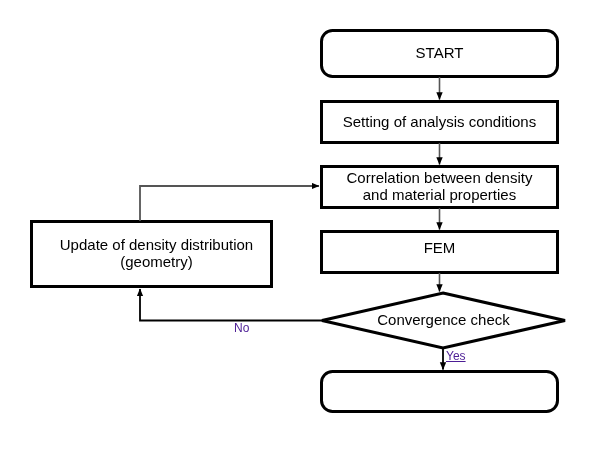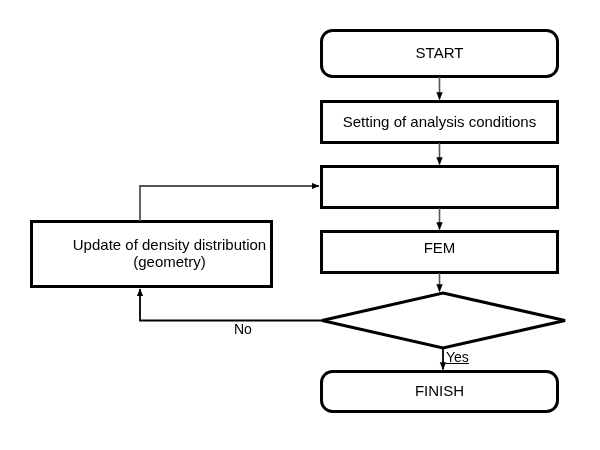--- a/index.html
+++ b/index.html
@@ -33,34 +33,34 @@
     text-align: center;
     color: #000000;
     font-family: "Liberation Sans", sans-serif;
     font-size: 15px;
     line-height: 1.12;
     white-space: pre-line;
     pointer-events: none;
   }
   .edge-label {
     position: absolute;
-    color: #000000;
+    color: #4c1d95;
     font-family: "Liberation Sans", sans-serif;
-    font-size: 14px;
+    font-size: 12px;
     line-height: 1;
     white-space: nowrap;
   }
   
   #label-start      { left: 321px; top: 30px;  width: 237px; height: 47px; }
   #label-setting    { left: 321px; top: 101px; width: 237px; height: 42px; }
   #label-correlation{ left: 321px; top: 166px; width: 237px; height: 42px; }
   #label-fem        { left: 321px; top: 231px; width: 237px; height: 34px; }
   #label-convergence{ left: 322px; top: 293px; width: 243px; height: 55px; }
   #label-finish     { left: 321px; top: 371px; width: 237px; height: 41px; }
-  #label-update     { left: 49px;  top: 221px; width: 241px; height: 66px; }
+  #label-update     { left: 36px;  top: 221px; width: 241px; height: 66px; }
   
   #label-no         { left: 234px; top: 322px; }
   #label-yes        { left: 446px; top: 350px; text-decoration: underline; }
 </style>
 </head>
 <body>
 
 <div id="flowchart-canvas">
 
   <svg id="flow-svg" viewBox="0 0 600 450" xmlns="http://www.w3.org/2000/svg">
@@ -96,25 +96,27 @@
 
     <polyline points="322,320.5 140,320.5 140,289" fill="none" stroke="#000000" stroke-width="1.8" marker-end="url(#arrowhead)"></polyline>
 
     <polyline points="140,221 140,186 319,186" fill="none" stroke="#555555" stroke-width="1.8" marker-end="url(#arrowhead)"></polyline>
   </svg>
 
   <div class="node-label" id="label-start">START</div>
 
   <div class="node-label" id="label-setting">Setting of analysis conditions</div>
 
+  <div class="node-label" id="label-correlation">Correlation between density
+and material properties</div>
 
   <div class="node-label" id="label-fem">FEM</div>
 
+  <div class="node-label" id="label-convergence">Convergence check</div>
 
-  <div class="node-label" id="label-finish">FINISH</div>
 
   <div class="node-label" id="label-update">Update of density distribution
 (geometry)</div>
 
   <div class="edge-label" id="label-no">No</div>
 
   <div class="edge-label" id="label-yes">Yes</div>
 
 </div>
 

